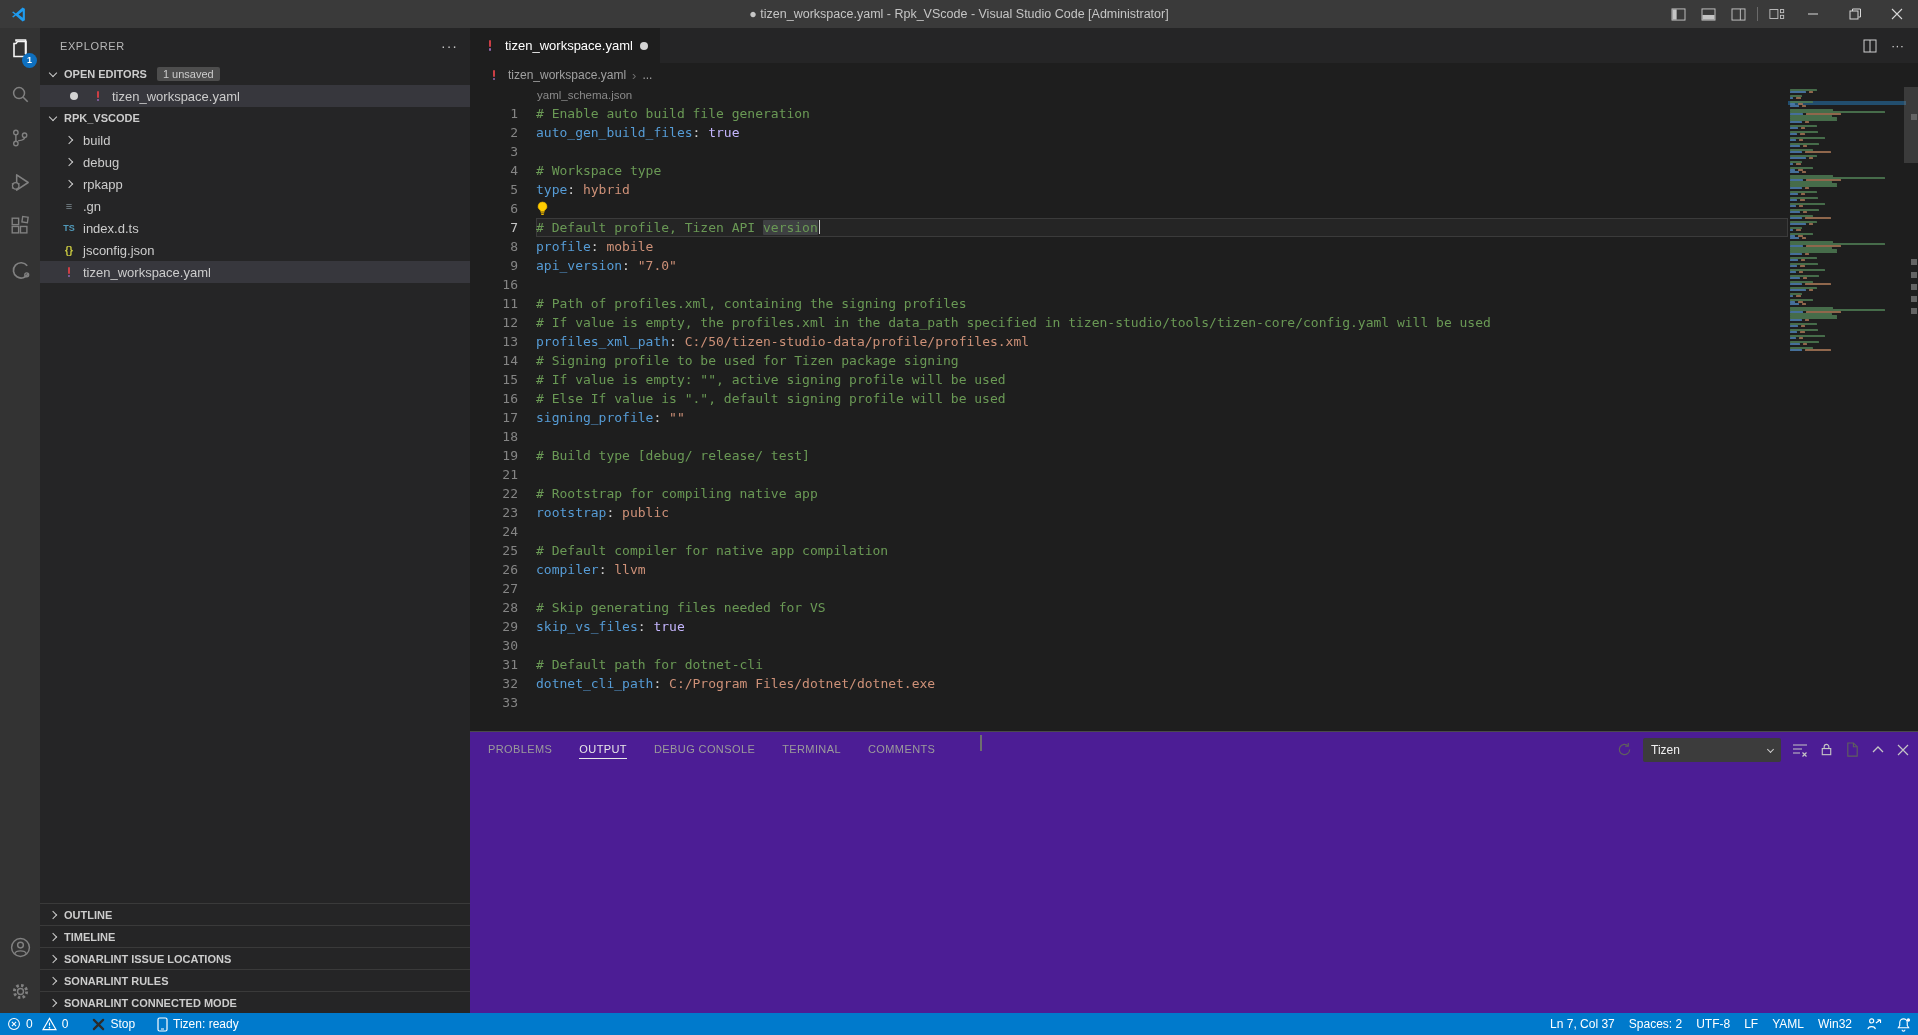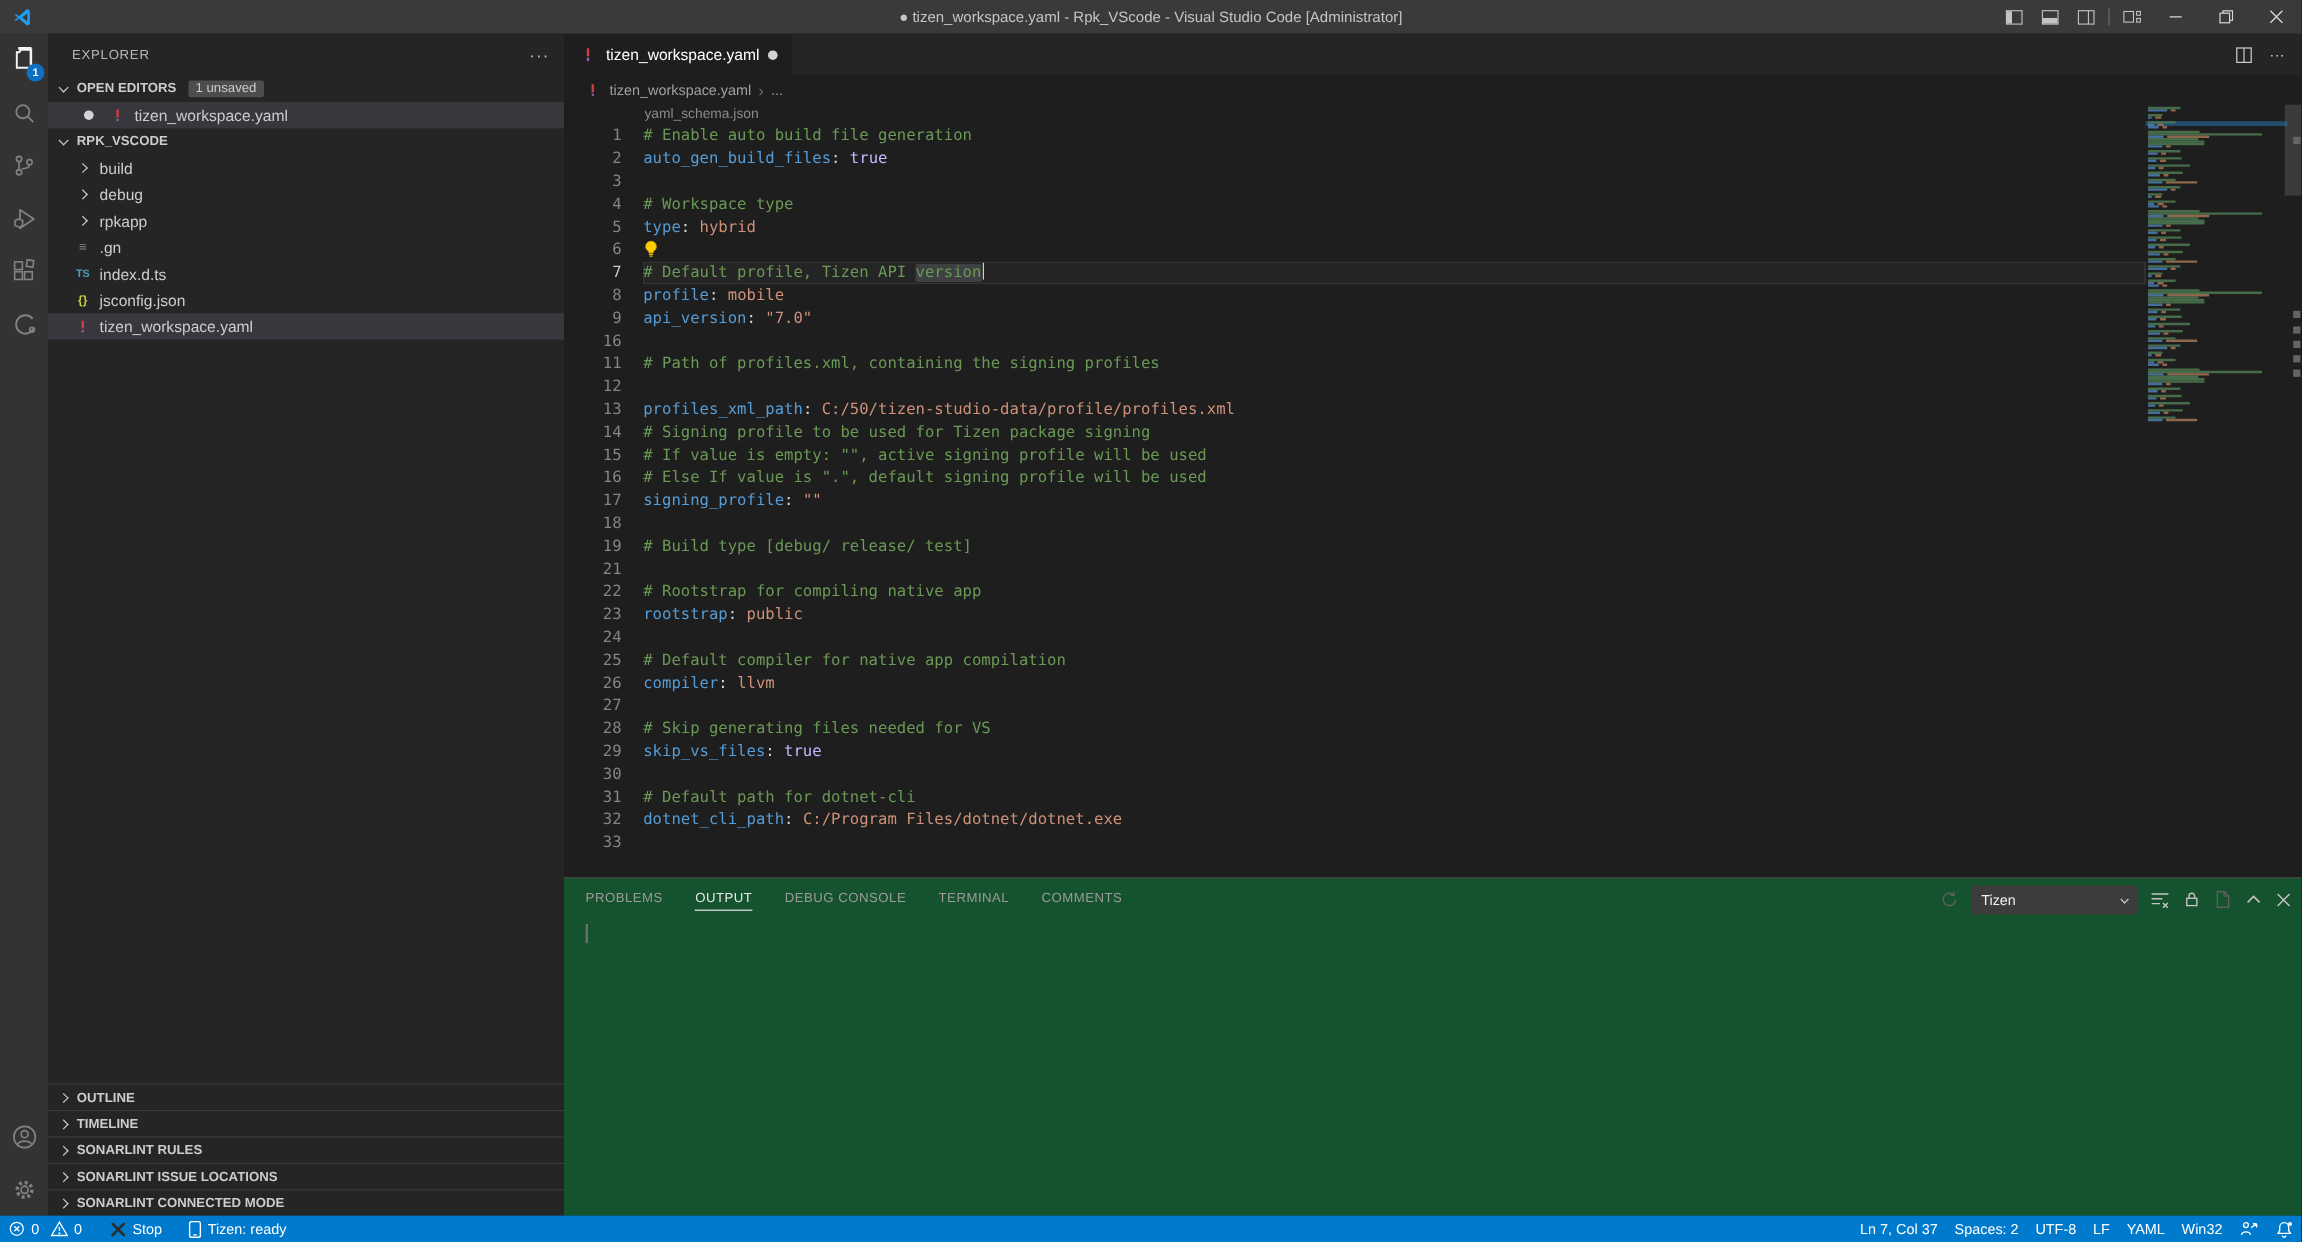--- a/index.html
+++ b/index.html
@@ -82,21 +82,21 @@
   
   .minimap{position:absolute;top:2px;right:16px;width:112px}
   .mm-row{height:2px;font-size:0}
   .mm-row span{display:inline-block;height:1.6px;vertical-align:top;border-radius:.5px;opacity:.85}
   .mm-hl{position:absolute;left:-2px;right:-4px;top:12px;height:4px;background:rgba(38,119,176,.55)}
   .obar{position:absolute;top:0;right:0;bottom:0;width:14px}
   .obar .handle{position:absolute;top:0;left:0;right:0;height:76px;background:rgba(121,121,121,.32)}
   .obar .mark{position:absolute;left:7px;width:6px;height:6px;background:#646464}
 
   
-  .panel{height:282px;border-top:1px solid #4a4a4a;background:#14532d;position:relative;display:flex;flex-direction:column}
+  .panel{height:282px;border-top:1px solid #4a4a4a;background:#4c1d95;position:relative;display:flex;flex-direction:row}
   .p-header{height:35px;display:flex;align-items:center;padding-left:18px}
   .p-tab{position:relative;height:35px;line-height:35px;margin-right:27px;font-size:11px;
     letter-spacing:.4px;color:#9b9b9b}
   .p-tab.active{color:#e7e7e7}
   .p-tab.active::after{content:"";position:absolute;left:0;right:0;bottom:8px;height:1px;background:#e7e7e7}
   .p-actions{position:absolute;right:8px;top:0;height:35px;display:flex;align-items:center;gap:11px}
   .p-ic{display:flex;align-items:center;justify-content:center;color:#c5c5c5}
   .p-ic.dim{color:#5f5f5f}
   .p-select{width:138px;height:24px;background:#3c3c3c;border-radius:2px;display:flex;align-items:center;
     padding:0 8px;font-size:12px;color:#f0f0f0}
@@ -308,25 +308,25 @@
           <div class="sb-sec">
             <span class="chev right"></span>
             <span>OUTLINE</span>
           </div>
           <div class="sb-sec">
             <span class="chev right"></span>
             <span>TIMELINE</span>
           </div>
           <div class="sb-sec">
             <span class="chev right"></span>
-            <span>SONARLINT RULES</span>
+            <span>SONARLINT ISSUE LOCATIONS</span>
           </div>
           <div class="sb-sec">
             <span class="chev right"></span>
-            <span>SONARLINT ISSUE LOCATIONS</span>
+            <span>SONARLINT RULES</span>
           </div>
           <div class="sb-sec">
             <span class="chev right"></span>
             <span>SONARLINT CONNECTED MODE</span>
           </div>
         </div>
     </div>
 
     <div class="editorcol">
       <div class="tabbar">
@@ -374,21 +374,21 @@
             <div class="crow"><span class="gutter">6</span><div class="cline"><span class="bulb"><svg width="13" height="15" viewBox="0 0 13 15">
                     <path d="M6.5 1a4.4 4.4 0 0 1 2.6 8c-.6.5-.8 1-.8 1.6H4.7c0-.6-.2-1.1-.8-1.6A4.4 4.4 0 0 1 6.5 1z" fill="#fc0" stroke="#d9a800" stroke-width=".6"></path>
                     <rect x="4.7" y="11.2" width="3.6" height="1.3" rx=".4" fill="#e6b400"></rect>
                     <rect x="5.1" y="12.9" width="2.8" height="1.1" rx=".4" fill="#e6b400"></rect>
                   </svg></span></div></div>
             <div class="crow"><span class="gutter active">7</span><div class="cline current"><span class="tok-c"># Default profile, Tizen API </span><span class="word-hl">version</span><span class="cursor-i"></span></div></div>
             <div class="crow"><span class="gutter">8</span><div class="cline"><span class="tok-k">profile</span><span class="tok-p">: </span><span class="tok-s">mobile</span></div></div>
             <div class="crow"><span class="gutter">9</span><div class="cline"><span class="tok-k">api_version</span><span class="tok-p">: </span><span class="tok-s">"7.0"</span></div></div>
             <div class="crow"><span class="gutter">16</span><div class="cline"></div></div>
             <div class="crow"><span class="gutter">11</span><div class="cline"><span class="tok-c"># Path of profiles.xml, containing the signing profiles</span></div></div>
-            <div class="crow"><span class="gutter">12</span></div>
+            <div class="crow"><span class="gutter">12</span><div class="cline"><span class="tok-c"># If value is empty, the profiles.xml in the data_path specified in tizen-studio/tools/tizen-core/config.yaml will be used</span></div></div>
             <div class="crow"><span class="gutter">13</span><div class="cline"><span class="tok-k">profiles_xml_path</span><span class="tok-p">: </span><span class="tok-s">C:/50/tizen-studio-data/profile/profiles.xml</span></div></div>
             <div class="crow"><span class="gutter">14</span><div class="cline"><span class="tok-c"># Signing profile to be used for Tizen package signing</span></div></div>
             <div class="crow"><span class="gutter">15</span><div class="cline"><span class="tok-c"># If value is empty: "", active signing profile will be used</span></div></div>
             <div class="crow"><span class="gutter">16</span><div class="cline"><span class="tok-c"># Else If value is ".", default signing profile will be used</span></div></div>
             <div class="crow"><span class="gutter">17</span><div class="cline"><span class="tok-k">signing_profile</span><span class="tok-p">: </span><span class="tok-s">""</span></div></div>
             <div class="crow"><span class="gutter">18</span><div class="cline"></div></div>
             <div class="crow"><span class="gutter">19</span><div class="cline"><span class="tok-c"># Build type [debug/ release/ test]</span></div></div>
             <div class="crow"><span class="gutter">21</span><div class="cline"></div></div>
             <div class="crow"><span class="gutter">22</span><div class="cline"><span class="tok-c"># Rootstrap for compiling native app</span></div></div>
             <div class="crow"><span class="gutter">23</span><div class="cline"><span class="tok-k">rootstrap</span><span class="tok-p">: </span><span class="tok-s">public</span></div></div>

